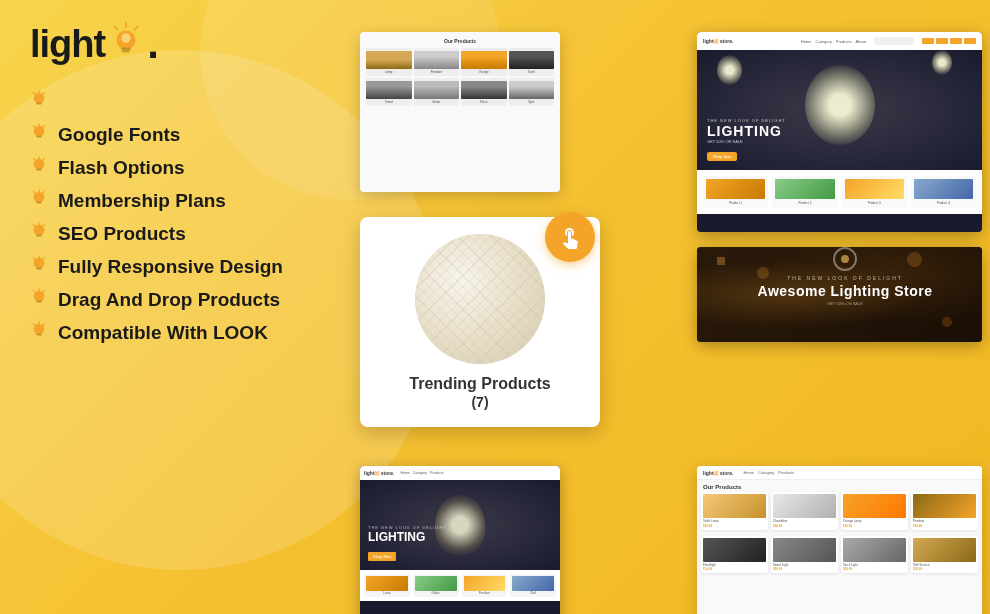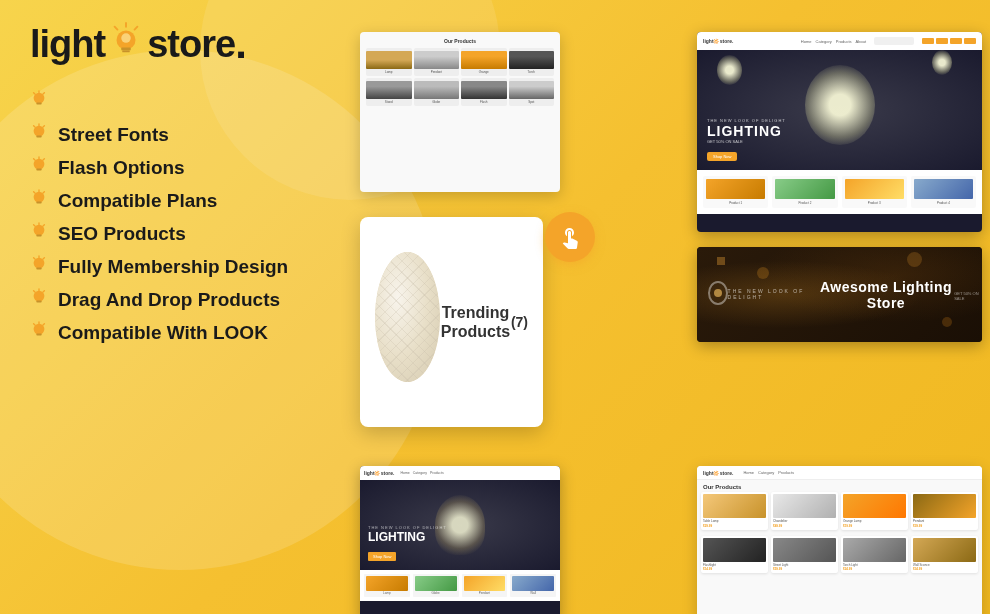--- a/index.html
+++ b/index.html
@@ -348,28 +348,28 @@
     .hero-prod-label {
       font-size: 3px;
       color: #555;
     }
 
     
     .trending-section {
       position: absolute;
       top: 200px;
       left: 10px;
-      width: 183px;
+      width: 240px;
       height: 210px;
       background: white;
       border-radius: 8px;
       box-shadow: 0 6px 20px rgba(0,0,0,0.2);
       overflow: hidden;
       display: flex;
-      flex-direction: row;
+      flex-direction: column;
       align-items: center;
       justify-content: center;
       padding: 15px;
     }
 
     .trending-product-img {
       width: 130px;
       height: 130px;
       background: radial-gradient(circle at 40% 40%, #f0e8d0, #e0d0b0);
       border-radius: 50%;
@@ -443,23 +443,22 @@
     }
 
     .dark-store-overlay {
       width: 100%;
       height: 100%;
       background: 
         radial-gradient(ellipse at 30% 50%, rgba(180,120,30,0.3) 0%, transparent 50%),
         radial-gradient(ellipse at 70% 30%, rgba(150,90,20,0.2) 0%, transparent 50%),
         linear-gradient(135deg, #2a1a0a 0%, #1a0f05 100%);
       display: flex;
-      flex-direction: row;
-      align-items: center;
-      justify-content: center;
+      flex-direction: column;
+      align-items: center;
       position: relative;
       padding-left: 11px;
     }
 
     .dark-store-circle {
       width: 24px;
       height: 24px;
       border: 2px solid rgba(255,255,255,0.4);
       border-radius: 50%;
       display: flex;
@@ -736,21 +735,20 @@
             <line x1="32" y1="6" x2="29" y2="9" stroke="#f4a429" stroke-width="2" stroke-linecap="round"></line>
 
             <circle cx="20" cy="20" r="10" fill="#f4a429"></circle>
 
             <rect x="15" y="28" width="10" height="3" rx="1" fill="#c8922a"></rect>
             <rect x="16" y="31" width="8" height="2" rx="1" fill="#c8922a"></rect>
 
             <circle cx="20" cy="18" r="5" fill="rgba(255,255,200,0.5)"></circle>
           </svg>
         </span>
-        <span class="logo-store">store</span>
         <span class="logo-dot">.</span>
       </div>
     </div>
 
     <ul class="features-list">
       <li>
         <span class="feature-icon">
           <svg width="18" height="18" viewBox="0 0 20 20" xmlns="http://www.w3.org/2000/svg">
             <circle cx="10" cy="9" r="6" fill="#f4a429"></circle>
             <rect x="7" y="14" width="6" height="2" rx="1" fill="#c8922a"></rect>
@@ -763,21 +761,21 @@
       <li>
         <span class="feature-icon">
           <svg width="18" height="18" viewBox="0 0 20 20" xmlns="http://www.w3.org/2000/svg">
             <circle cx="10" cy="9" r="6" fill="#f4a429"></circle>
             <rect x="7" y="14" width="6" height="2" rx="1" fill="#c8922a"></rect>
             <line x1="10" y1="1" x2="10" y2="3" stroke="#f4a429" stroke-width="1.5" stroke-linecap="round"></line>
             <line x1="4" y1="3" x2="5.5" y2="4.5" stroke="#f4a429" stroke-width="1.5" stroke-linecap="round"></line>
             <line x1="16" y1="3" x2="14.5" y2="4.5" stroke="#f4a429" stroke-width="1.5" stroke-linecap="round"></line>
           </svg>
         </span>
-        <span>Street Fonts</span>
+        <span>Google Fonts</span>
       </li>
       <li>
         <span class="feature-icon">
           <svg width="18" height="18" viewBox="0 0 20 20" xmlns="http://www.w3.org/2000/svg">
             <circle cx="10" cy="9" r="6" fill="#f4a429"></circle>
             <rect x="7" y="14" width="6" height="2" rx="1" fill="#c8922a"></rect>
             <line x1="10" y1="1" x2="10" y2="3" stroke="#f4a429" stroke-width="1.5" stroke-linecap="round"></line>
             <line x1="4" y1="3" x2="5.5" y2="4.5" stroke="#f4a429" stroke-width="1.5" stroke-linecap="round"></line>
             <line x1="16" y1="3" x2="14.5" y2="4.5" stroke="#f4a429" stroke-width="1.5" stroke-linecap="round"></line>
           </svg>
@@ -787,21 +785,21 @@
       <li>
         <span class="feature-icon">
           <svg width="18" height="18" viewBox="0 0 20 20" xmlns="http://www.w3.org/2000/svg">
             <circle cx="10" cy="9" r="6" fill="#f4a429"></circle>
             <rect x="7" y="14" width="6" height="2" rx="1" fill="#c8922a"></rect>
             <line x1="10" y1="1" x2="10" y2="3" stroke="#f4a429" stroke-width="1.5" stroke-linecap="round"></line>
             <line x1="4" y1="3" x2="5.5" y2="4.5" stroke="#f4a429" stroke-width="1.5" stroke-linecap="round"></line>
             <line x1="16" y1="3" x2="14.5" y2="4.5" stroke="#f4a429" stroke-width="1.5" stroke-linecap="round"></line>
           </svg>
         </span>
-        <span>Compatible Plans</span>
+        <span>Membership Plans</span>
       </li>
       <li>
         <span class="feature-icon">
           <svg width="18" height="18" viewBox="0 0 20 20" xmlns="http://www.w3.org/2000/svg">
             <circle cx="10" cy="9" r="6" fill="#f4a429"></circle>
             <rect x="7" y="14" width="6" height="2" rx="1" fill="#c8922a"></rect>
             <line x1="10" y1="1" x2="10" y2="3" stroke="#f4a429" stroke-width="1.5" stroke-linecap="round"></line>
             <line x1="4" y1="3" x2="5.5" y2="4.5" stroke="#f4a429" stroke-width="1.5" stroke-linecap="round"></line>
             <line x1="16" y1="3" x2="14.5" y2="4.5" stroke="#f4a429" stroke-width="1.5" stroke-linecap="round"></line>
           </svg>
@@ -811,21 +809,21 @@
       <li>
         <span class="feature-icon">
           <svg width="18" height="18" viewBox="0 0 20 20" xmlns="http://www.w3.org/2000/svg">
             <circle cx="10" cy="9" r="6" fill="#f4a429"></circle>
             <rect x="7" y="14" width="6" height="2" rx="1" fill="#c8922a"></rect>
             <line x1="10" y1="1" x2="10" y2="3" stroke="#f4a429" stroke-width="1.5" stroke-linecap="round"></line>
             <line x1="4" y1="3" x2="5.5" y2="4.5" stroke="#f4a429" stroke-width="1.5" stroke-linecap="round"></line>
             <line x1="16" y1="3" x2="14.5" y2="4.5" stroke="#f4a429" stroke-width="1.5" stroke-linecap="round"></line>
           </svg>
         </span>
-        <span>Fully Membership Design</span>
+        <span>Fully Responsive Design</span>
       </li>
       <li>
         <span class="feature-icon">
           <svg width="18" height="18" viewBox="0 0 20 20" xmlns="http://www.w3.org/2000/svg">
             <circle cx="10" cy="9" r="6" fill="#f4a429"></circle>
             <rect x="7" y="14" width="6" height="2" rx="1" fill="#c8922a"></rect>
             <line x1="10" y1="1" x2="10" y2="3" stroke="#f4a429" stroke-width="1.5" stroke-linecap="round"></line>
             <line x1="4" y1="3" x2="5.5" y2="4.5" stroke="#f4a429" stroke-width="1.5" stroke-linecap="round"></line>
             <line x1="16" y1="3" x2="14.5" y2="4.5" stroke="#f4a429" stroke-width="1.5" stroke-linecap="round"></line>
           </svg>

